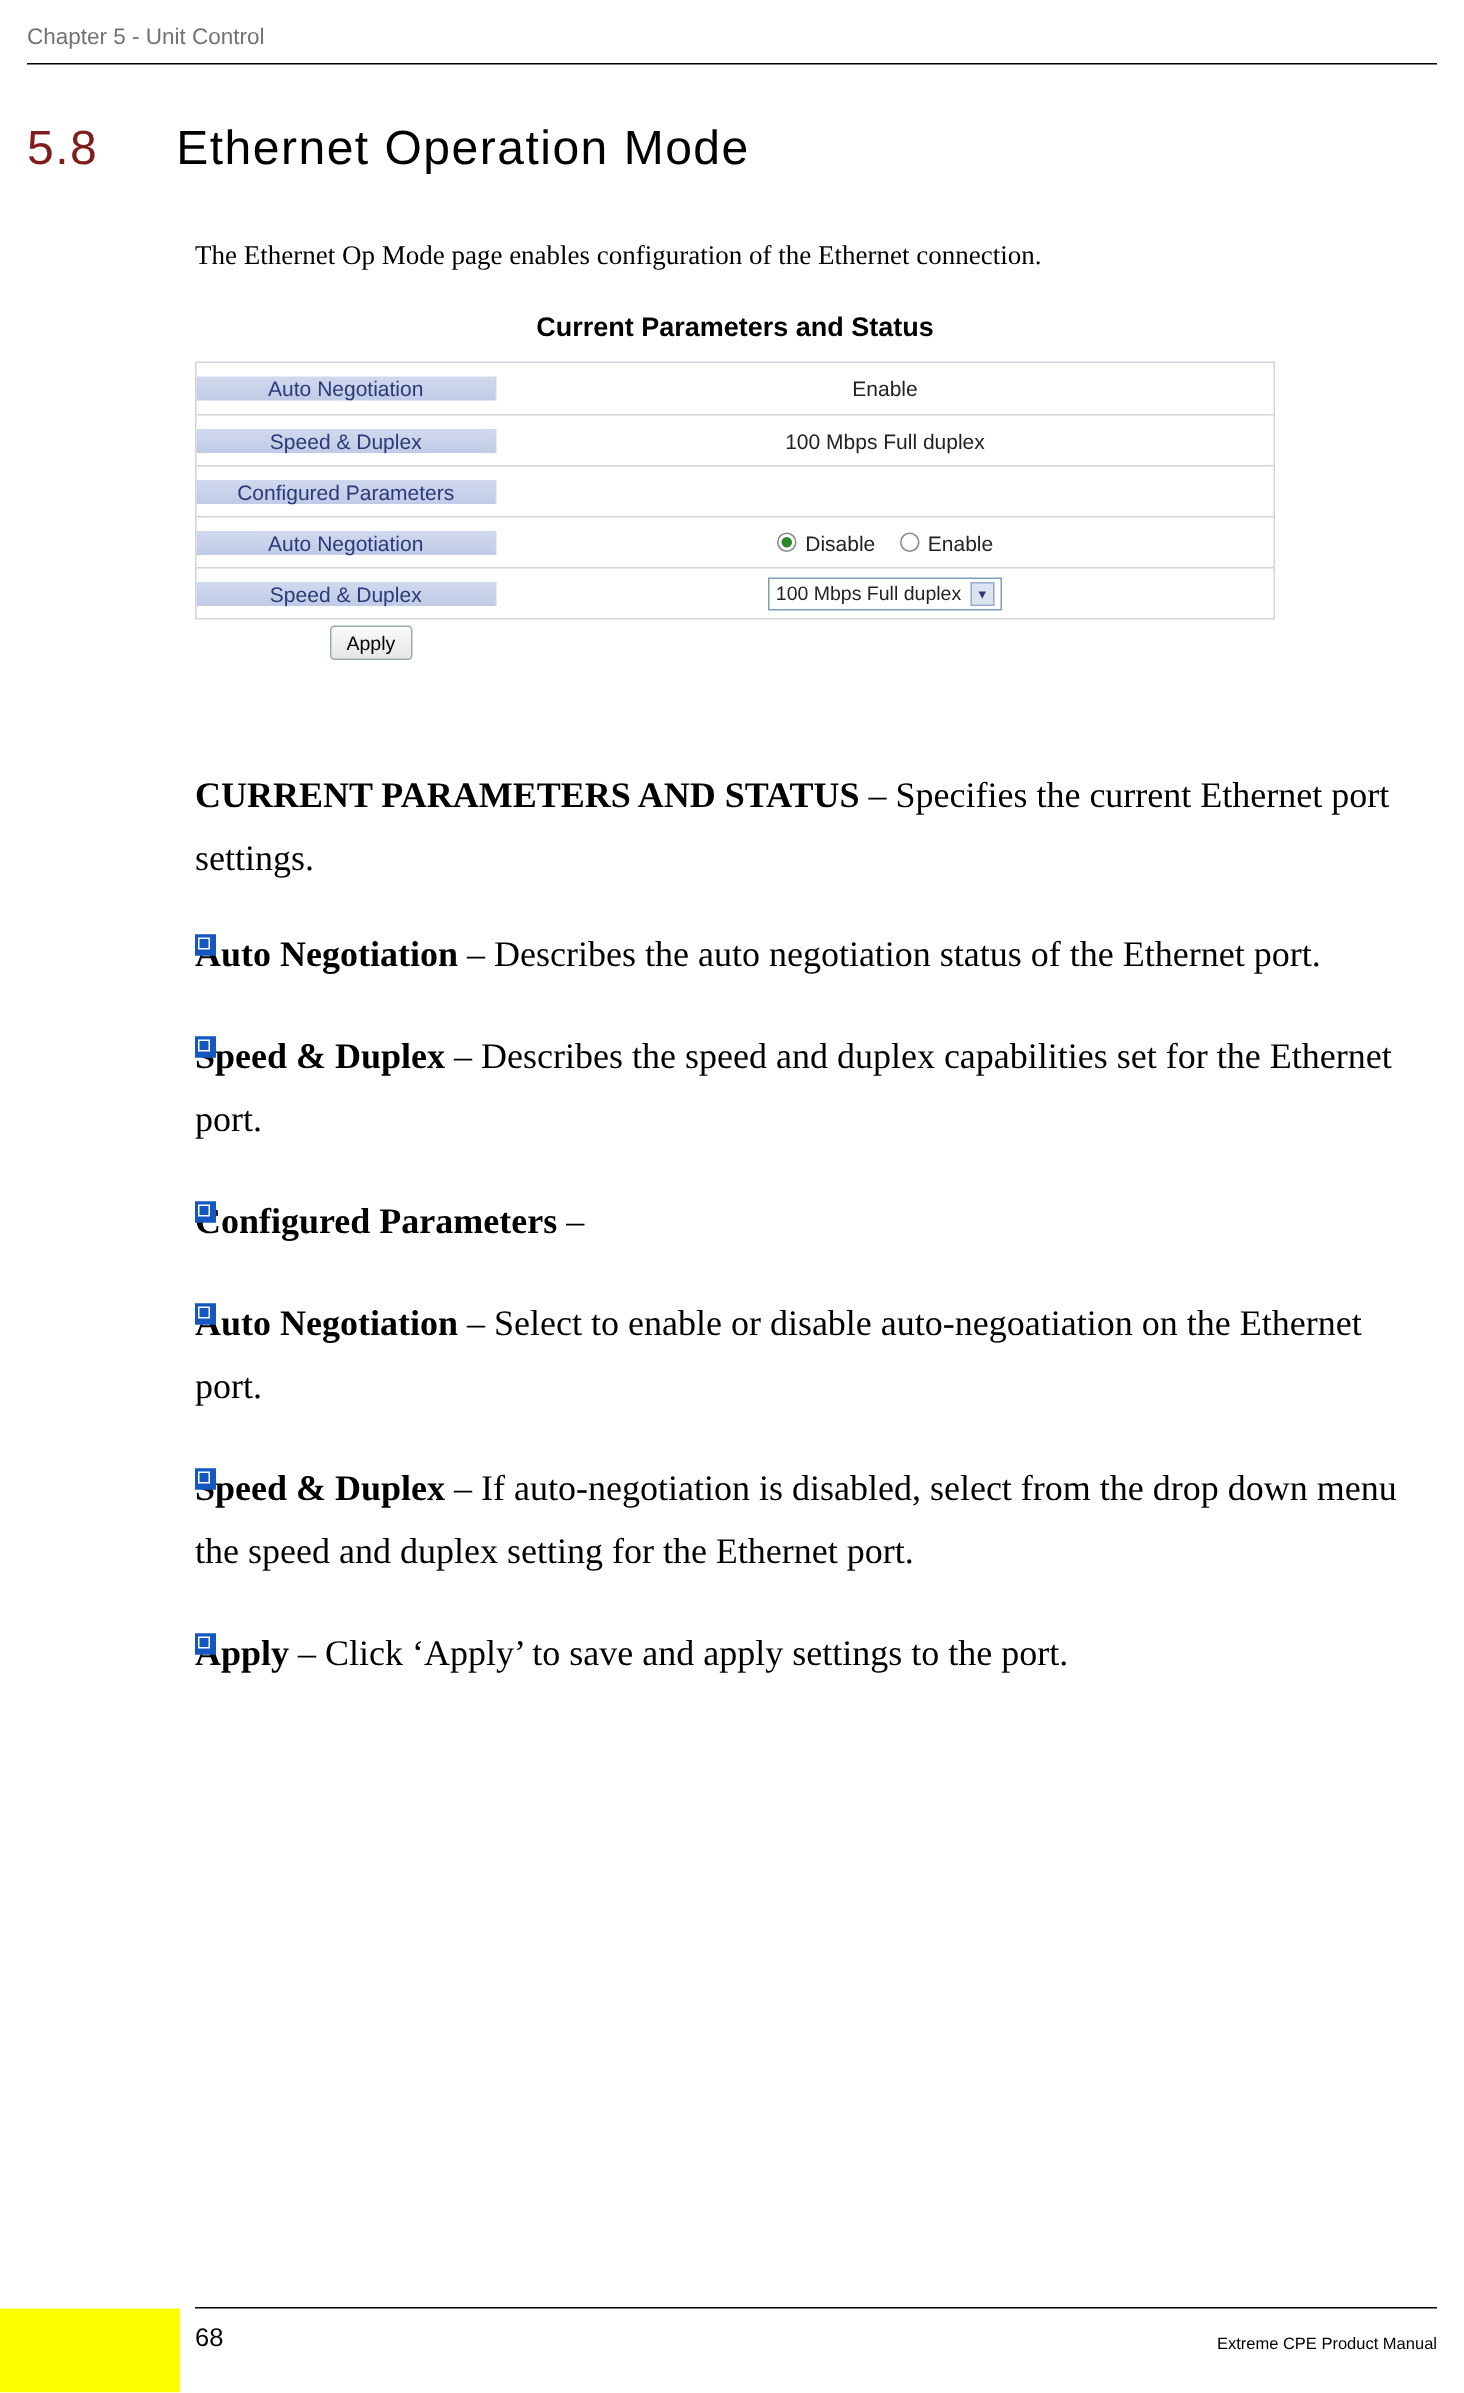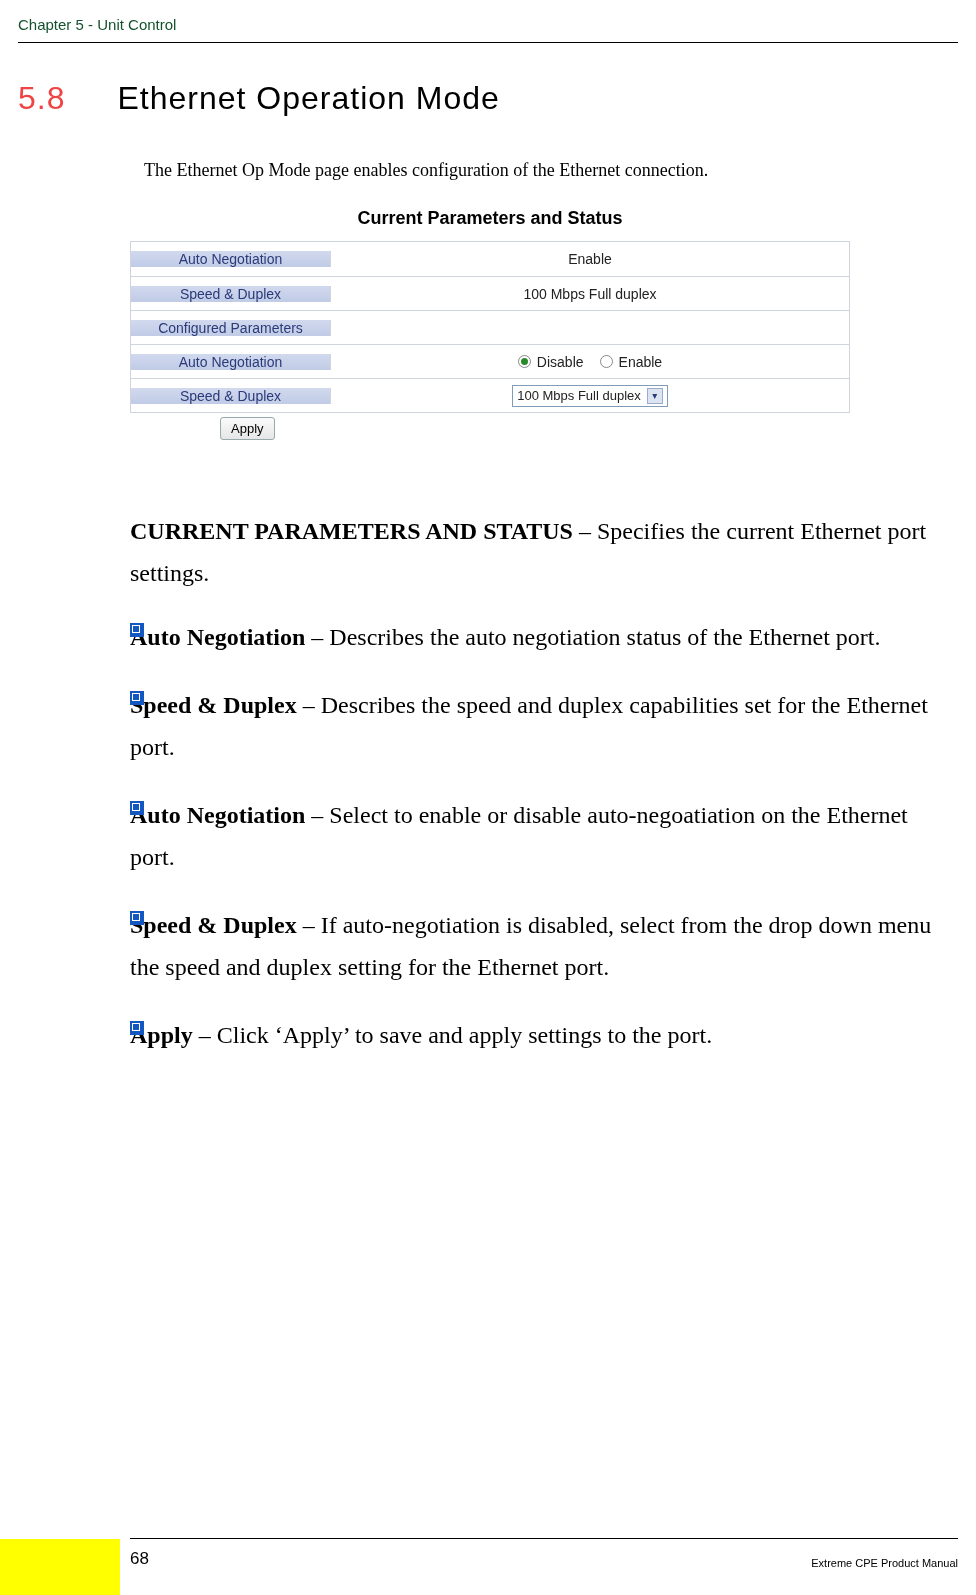--- a/index.html
+++ b/index.html
@@ -10,52 +10,52 @@
     font-family: Georgia, 'Times New Roman', serif;
     color: #000;
     position: relative;
   }
   .header-chapter {
     position: absolute;
     top: 16px;
     left: 18px;
     font-family: Arial, Helvetica, sans-serif;
     font-size: 15px;
-    color: #14532d;
+    color: #737373;
   }
   .header-rule {
     position: absolute;
     top: 42px;
     left: 18px;
     width: 940px;
     border-top: 1px solid #000;
   }
   .section-row {
     position: absolute;
     top: 80px;
     left: 18px;
     width: 900px;
   }
   .section-number {
     font-family: Verdana, Arial, sans-serif;
     font-size: 32px;
-    color: #ef4444;
+    color: #7f1d1d;
     letter-spacing: 1px;
   }
   .section-title {
     font-family: Verdana, Arial, sans-serif;
     font-size: 32px;
     color: #000000;
     letter-spacing: 1px;
     margin-left: 48px;
   }
   .intro {
     position: absolute;
     top: 156px;
-    left: 144px;
+    left: 130px;
     width: 800px;
     font-size: 18px;
     line-height: 1.6;
   }
   .figure-block {
     position: absolute;
     top: 208px;
     left: 130px;
     width: 720px;
   }
@@ -200,20 +200,21 @@
   </div>
 </div>
 
 <div class="body-block">
   <p>
     <span class="strong">CURRENT PARAMETERS AND STATUS</span><span> – Specifies the current Ethernet port settings.</span>
   </p>
   <ul class="bullets">
     <li><span class="strong">Auto Negotiation</span><span> – Describes the auto negotiation status of the Ethernet port.</span></li>
     <li><span class="strong">Speed &amp; Duplex</span><span> – Describes the speed and duplex capabilities set for the Ethernet port.</span></li>
+    <li><span class="strong">Configured Parameters</span><span> –</span></li>
     <li><span class="strong">Auto Negotiation</span><span> – Select to enable or disable auto-negoatiation on the Ethernet port.</span></li>
     <li><span class="strong">Speed &amp; Duplex</span><span> – If auto-negotiation is disabled, select from the drop down menu the speed and duplex setting for the Ethernet port.</span></li>
     <li><span class="strong">Apply</span><span> – Click ‘Apply’ to save and apply settings to the port.</span></li>
   </ul>
 </div>
 
 <div class="yellow-tab"></div>
 <div class="footer-rule"></div>
 <div class="page-number">68</div>
 <div class="manual-title">Extreme CPE Product Manual</div>

